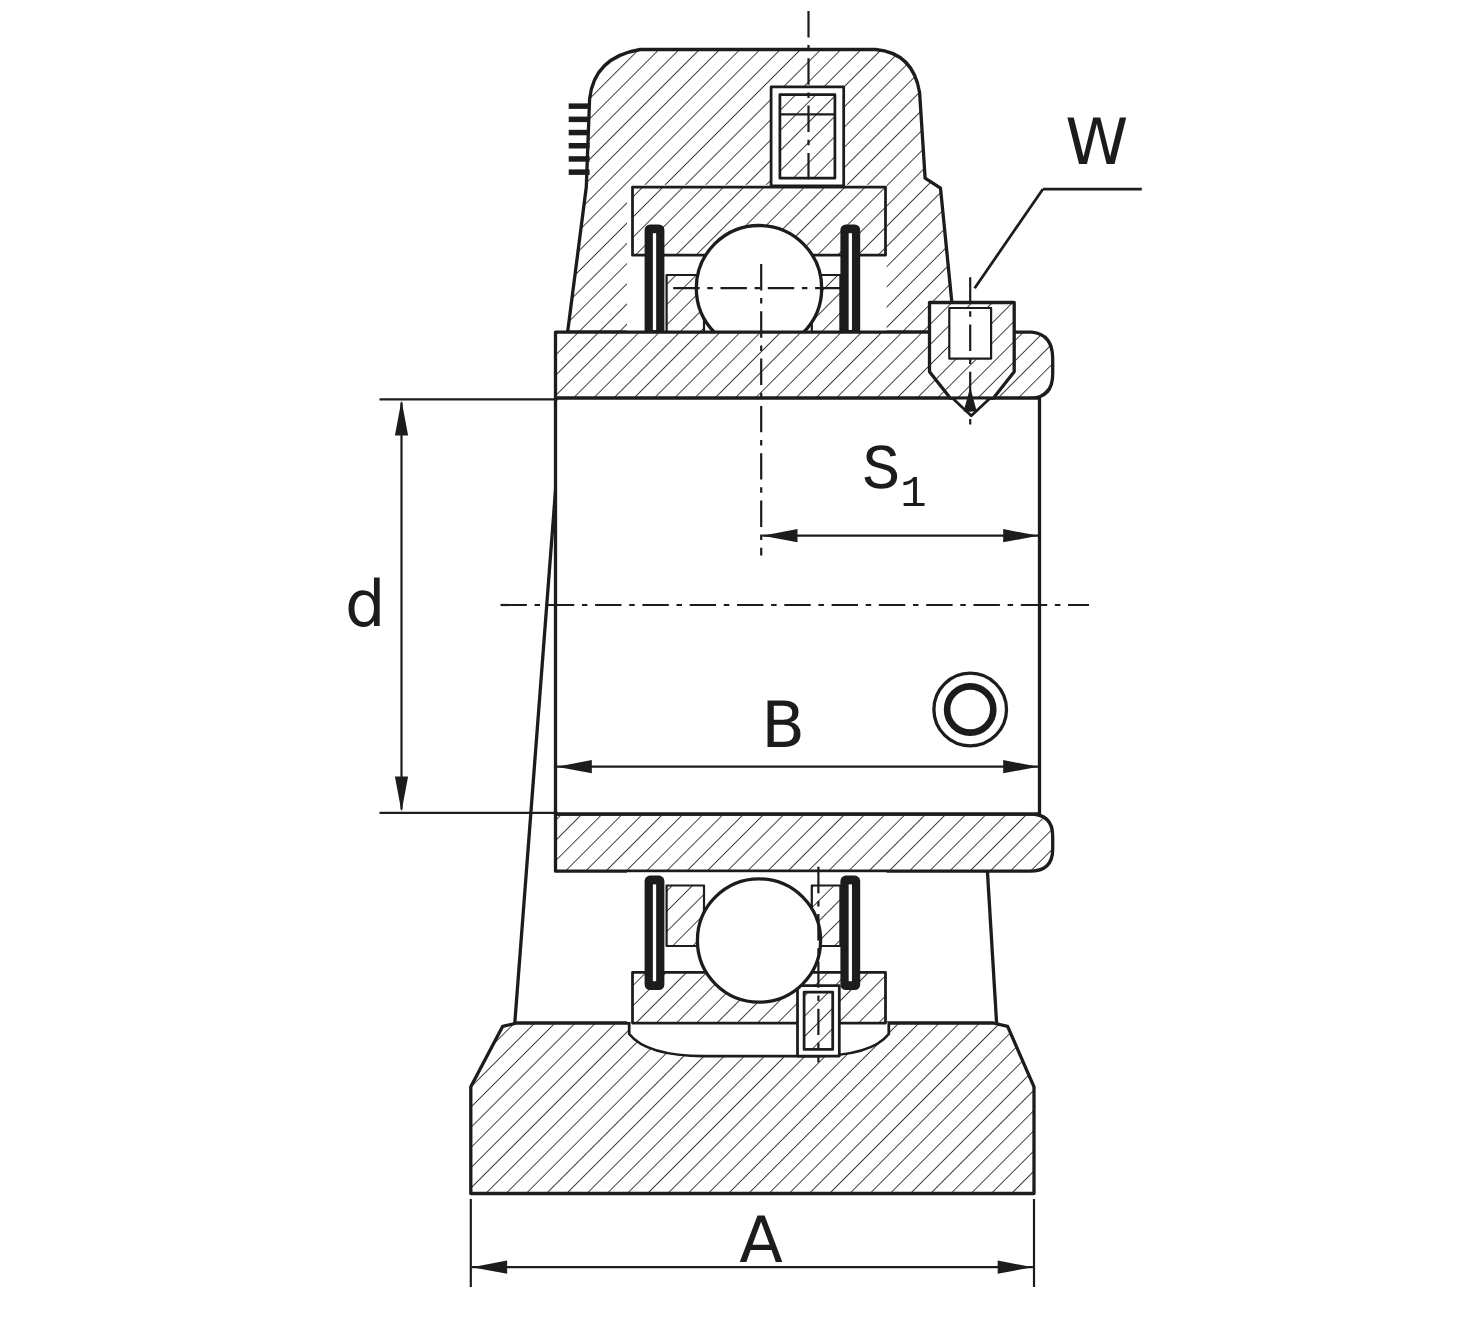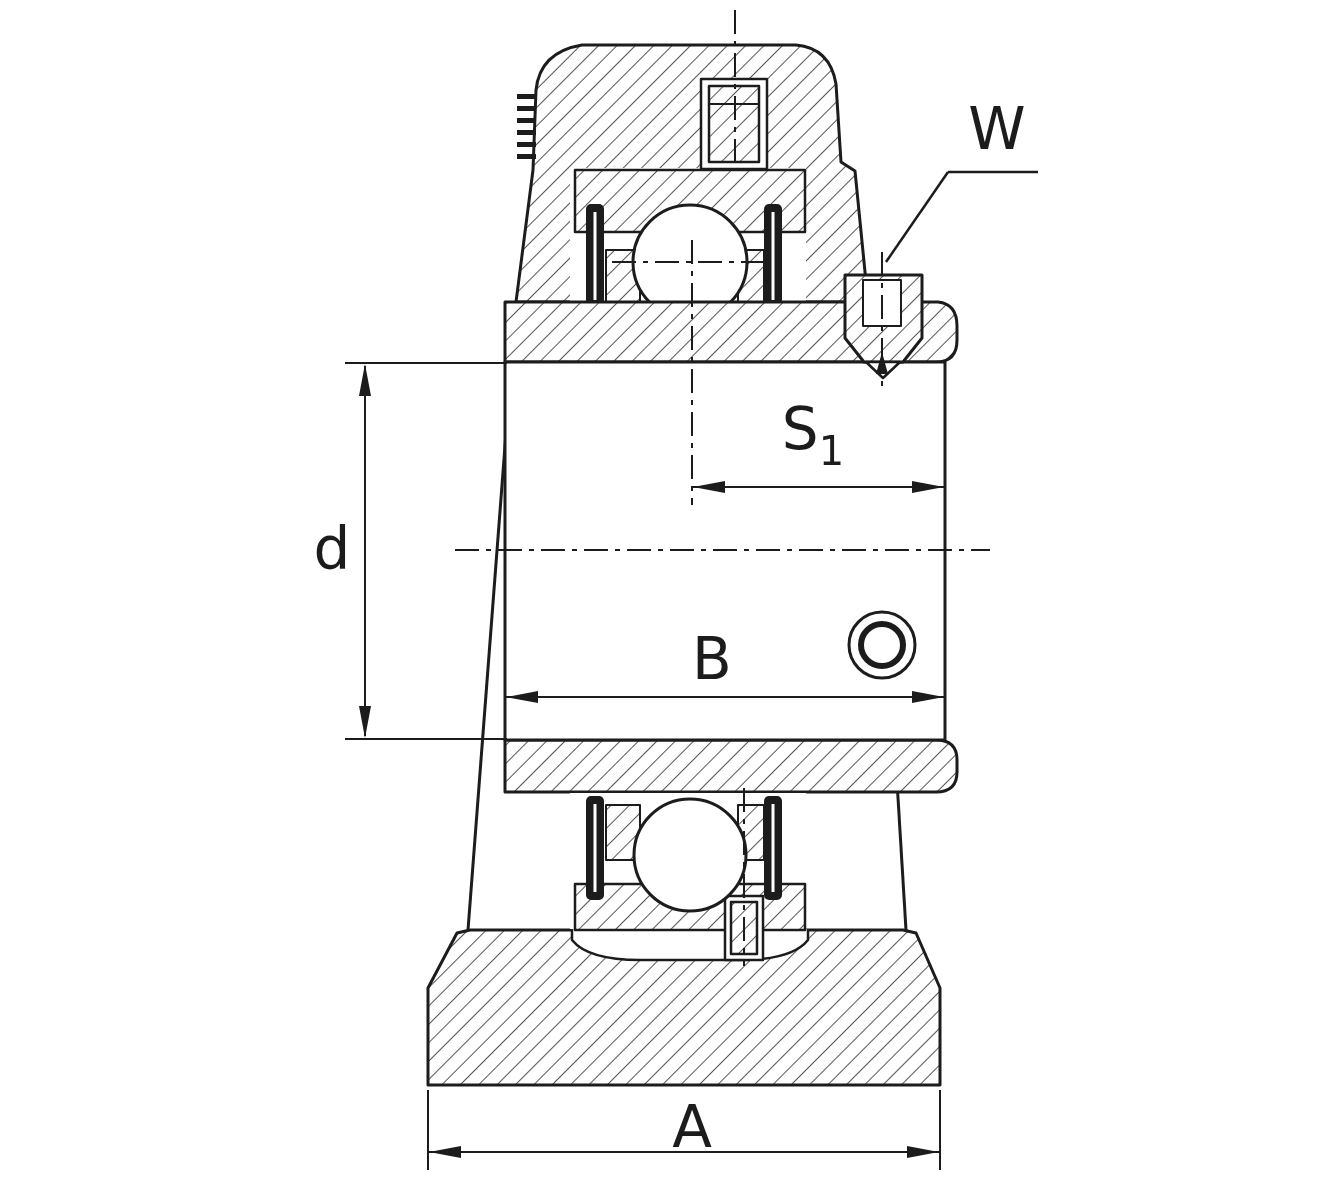--- a/index.html
+++ b/index.html
@@ -134,21 +134,21 @@
 
   <g stroke="#1c1c1c" stroke-width="2.5" fill="none">
     <line x1="948" y1="172" x2="1038" y2="172"></line>
     <line x1="948" y1="172" x2="886" y2="262"></line>
     <polygon points="882,352 876,374 888,374" fill="#1c1c1c" stroke="none"></polygon>
   </g>
 </svg>
 
 <div class="dim-label" style="left:952px; top:98px; width:90px;">W</div>
 
-<div class="dim-label" style="left:758px; top:398px; width:110px;"><span>S</span><span class="sub">1</span></div>
+<div class="dim-label" style="left:758px; top:398px; width:110px;font-family:Liberation Mono, monospace;"><span>S</span><span class="sub">1</span></div>
 
 <div class="dim-label" style="left:300px; top:518px; width:64px;">d</div>
 
 <div class="dim-label" style="left:680px; top:628px; width:64px;">B</div>
 
 <div class="dim-label" style="left:660px; top:1096px; width:64px;">A</div>
 
 </div>
 
 </body></html>

